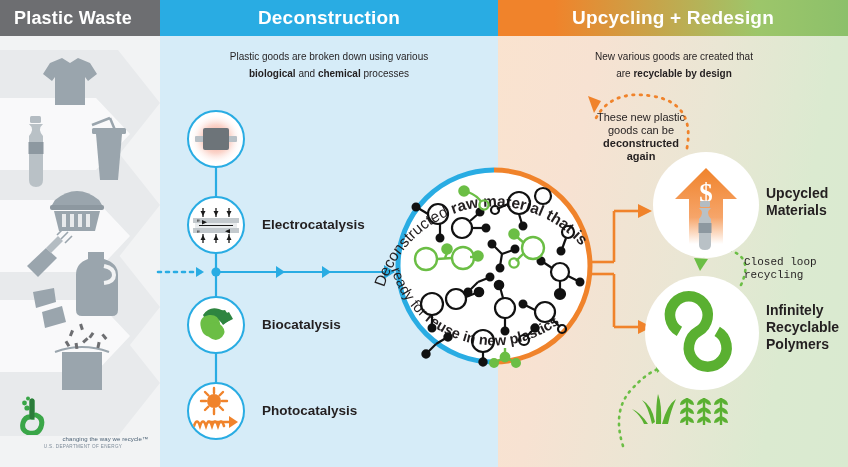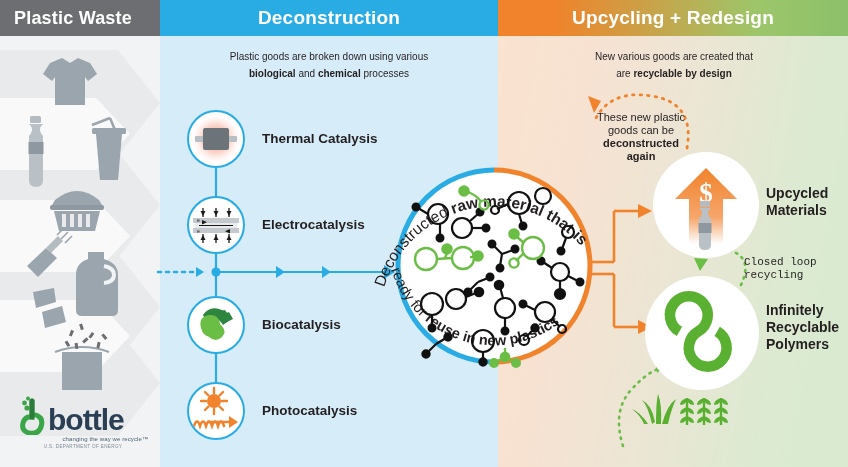--- a/index.html
+++ b/index.html
@@ -191,21 +191,20 @@
         <stop offset="0%" stop-color="#f2755a" stop-opacity="0.85"></stop>
         <stop offset="55%" stop-color="#f6a38e" stop-opacity="0.45"></stop>
         <stop offset="100%" stop-color="#ffffff" stop-opacity="0"></stop>
       </radialGradient>
         </defs>
       <circle cx="27" cy="27" r="26" fill="url(#heatg)"></circle>
       <rect x="6" y="24" width="42" height="6" rx="1" fill="#b8c0c6"></rect>
       <rect x="14" y="16" width="26" height="22" rx="2" fill="#6d7479"></rect>
     </svg>
   </div>
-  <div class="plabel" style="left:262px;top:131px;">Thermal Catalysis</div>
 
   <div class="pcircle" id="pc1" style="left:187px;top:196px;">
     <svg width="54" height="54" viewBox="0 0 54 54">
       <rect x="4" y="20" width="46" height="5" fill="#c3c9cd"></rect>
       <rect x="4" y="30" width="46" height="5" fill="#c3c9cd"></rect>
       <rect x="6" y="25" width="42" height="5" fill="#e9ecee"></rect>
       <line x1="10" y1="27.5" x2="44" y2="27.5" stroke="#1a1a1a" stroke-width="1"></line>
       <g stroke="#1a1a1a" stroke-width="1.3" fill="none">
         <line x1="14" y1="10" x2="14" y2="19"></line>
           <line x1="27" y1="10" x2="27" y2="19"></line>
@@ -523,19 +522,18 @@
     <div style="display:flex;align-items:flex-end;">
       <svg width="30" height="40" viewBox="0 0 30 40">
         <g fill="#3aa648">
           <circle cx="10" cy="3.5" r="2"></circle>
             <circle cx="6.5" cy="8" r="2.4"></circle>
             <circle cx="9" cy="13" r="2.6"></circle>
         </g>
         <path d="M14,6 l0,16 q-7,-1 -9,6 q-2,8 6,10 q9,2 12,-6 q3,-9 -5,-12" fill="none" stroke="#3aa648" stroke-width="5" stroke-linecap="round"></path>
         <path d="M14,6 l0,16" stroke="#2b7c3a" stroke-width="5" fill="none" stroke-linecap="round"></path>
       </svg>
-      <div id="logo-word">bottle</div>
     </div>
     <div id="logo-tag" style="text-align:right;">changing the way we recycle™</div>
     <div id="logo-dept" style="text-align:center;">U.S. DEPARTMENT OF ENERGY</div>
   </div>
 
 </div>
 
 </body></html>

